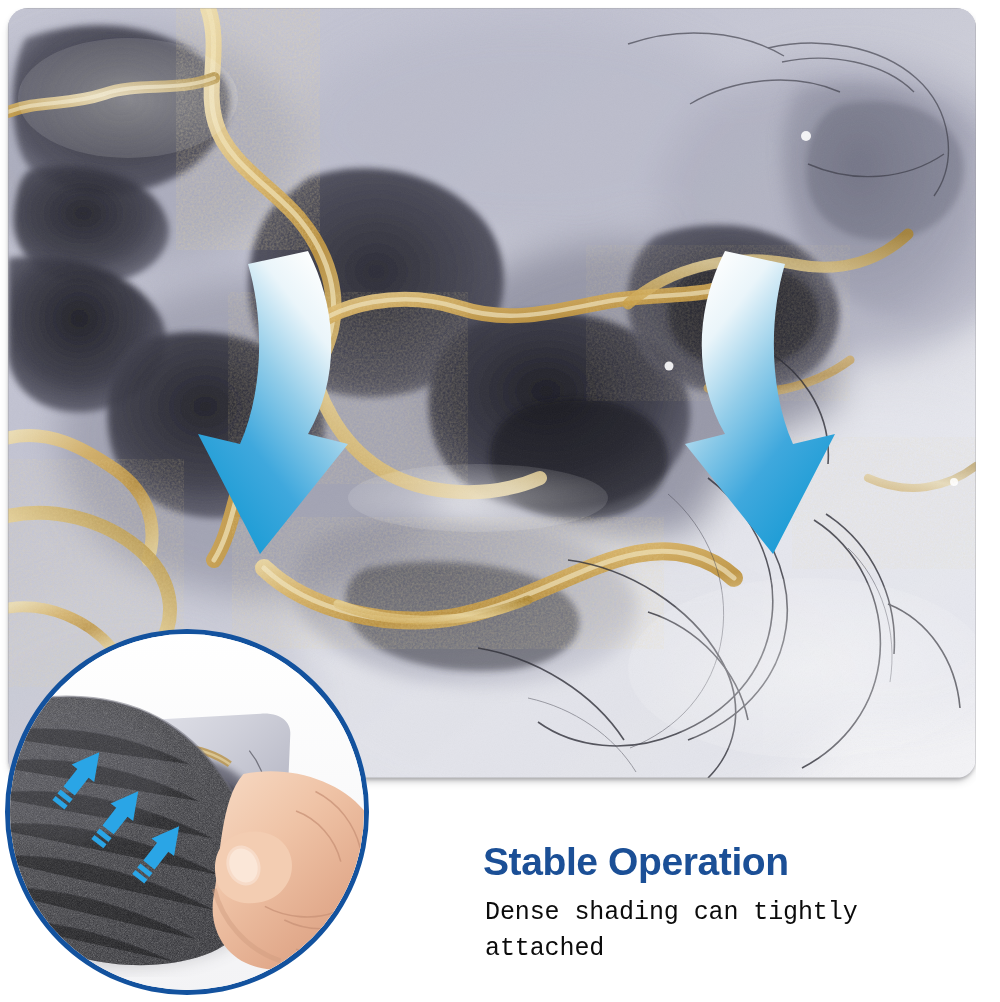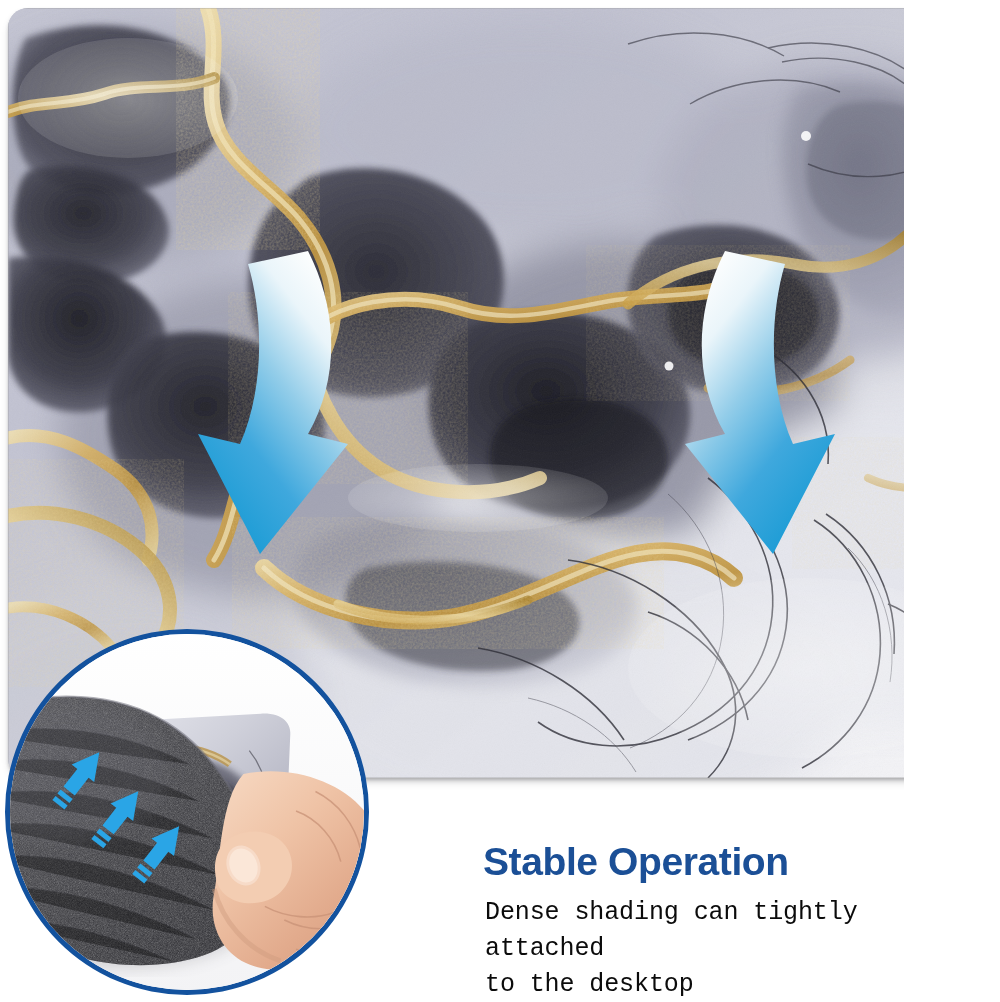--- a/index.html
+++ b/index.html
@@ -6,21 +6,21 @@
   html, body {
     margin: 0;
     padding: 0;
     background: #ffffff;
   }
   body {
     font-family: "Liberation Sans", sans-serif;
   }
   #stage {
     position: relative;
-    width: 904px;
+    width: 976px;
     height: 1002px;
     background: #ffffff;
     overflow: hidden;
   }
 
   
   #mousepad {
     position: absolute;
     left: 8px;
     top: 8px;
@@ -461,17 +461,16 @@
 
         <path d="M216 268 C224 300, 248 330, 284 342" fill="none" stroke="#cf9b7e" stroke-width="5" opacity="0.45"></path>
       </g>
     </svg>
   </div>
 
   <div id="text-block">
     <div id="feature-heading">Stable Operation</div>
     <div id="feature-subtext">
       <span>Dense shading can tightly attached</span><br>
-      <span>to the desktop</span>
     </div>
   </div>
 
 </div>
 
 </body></html>

